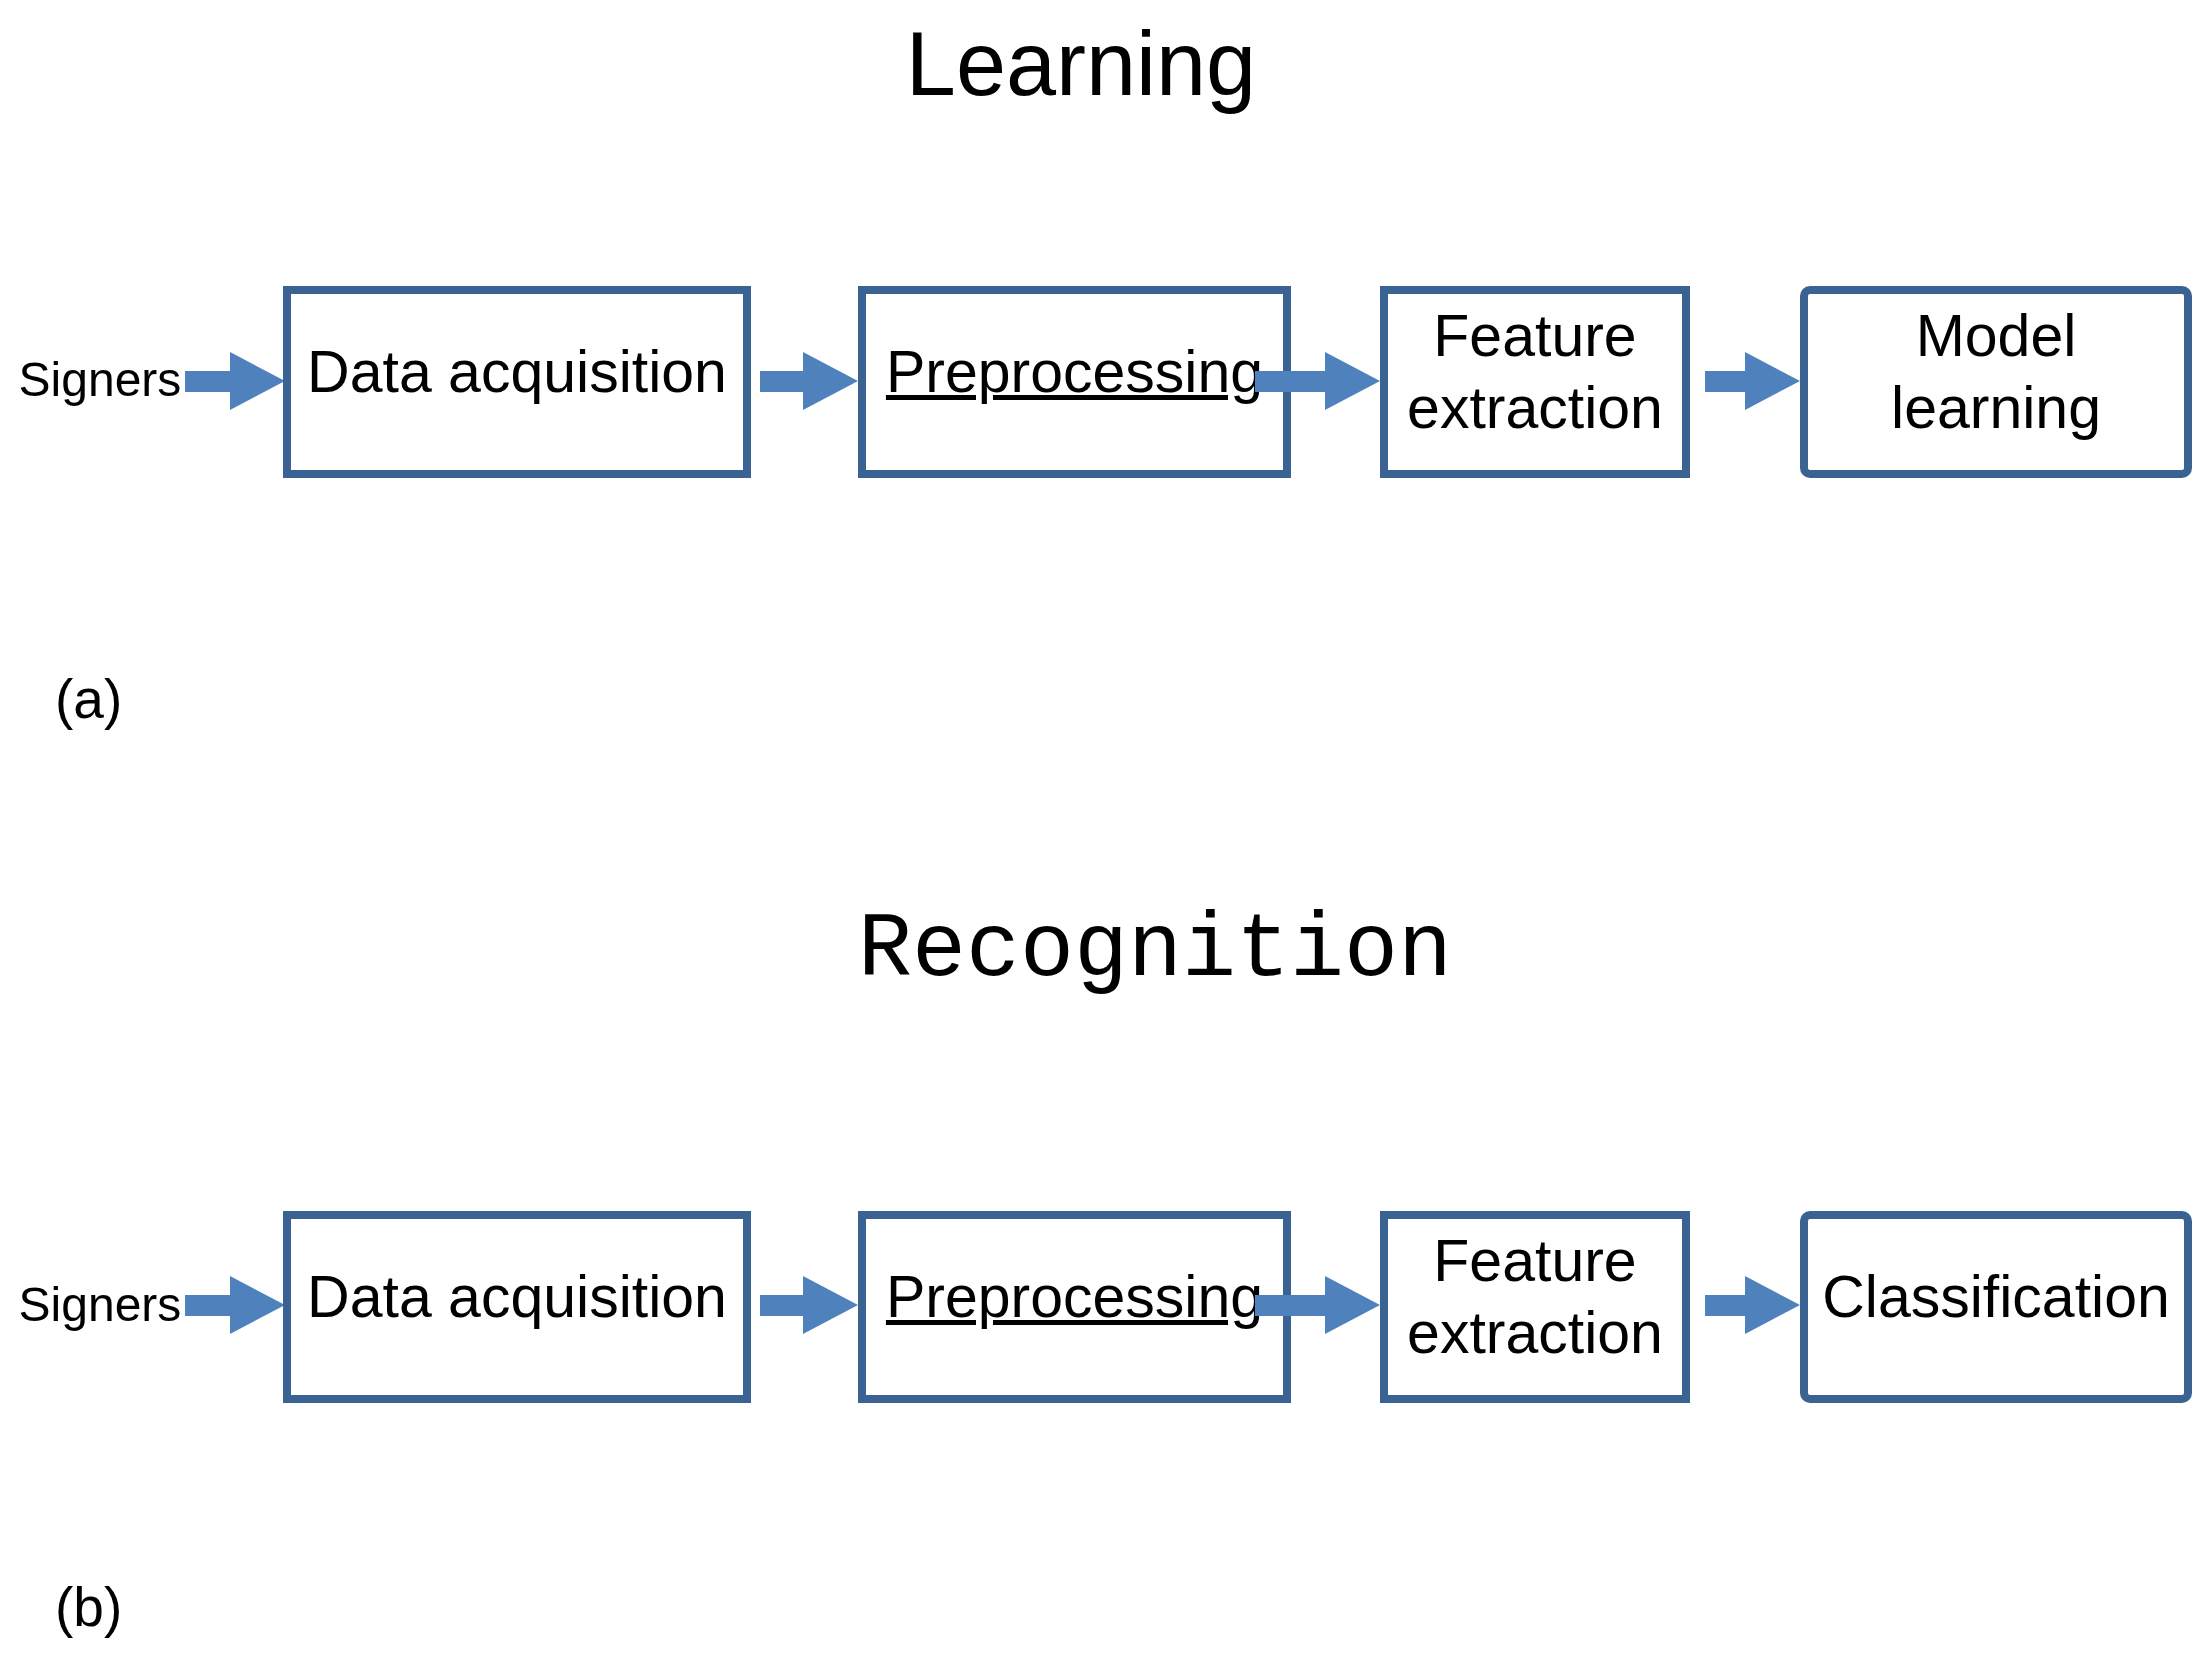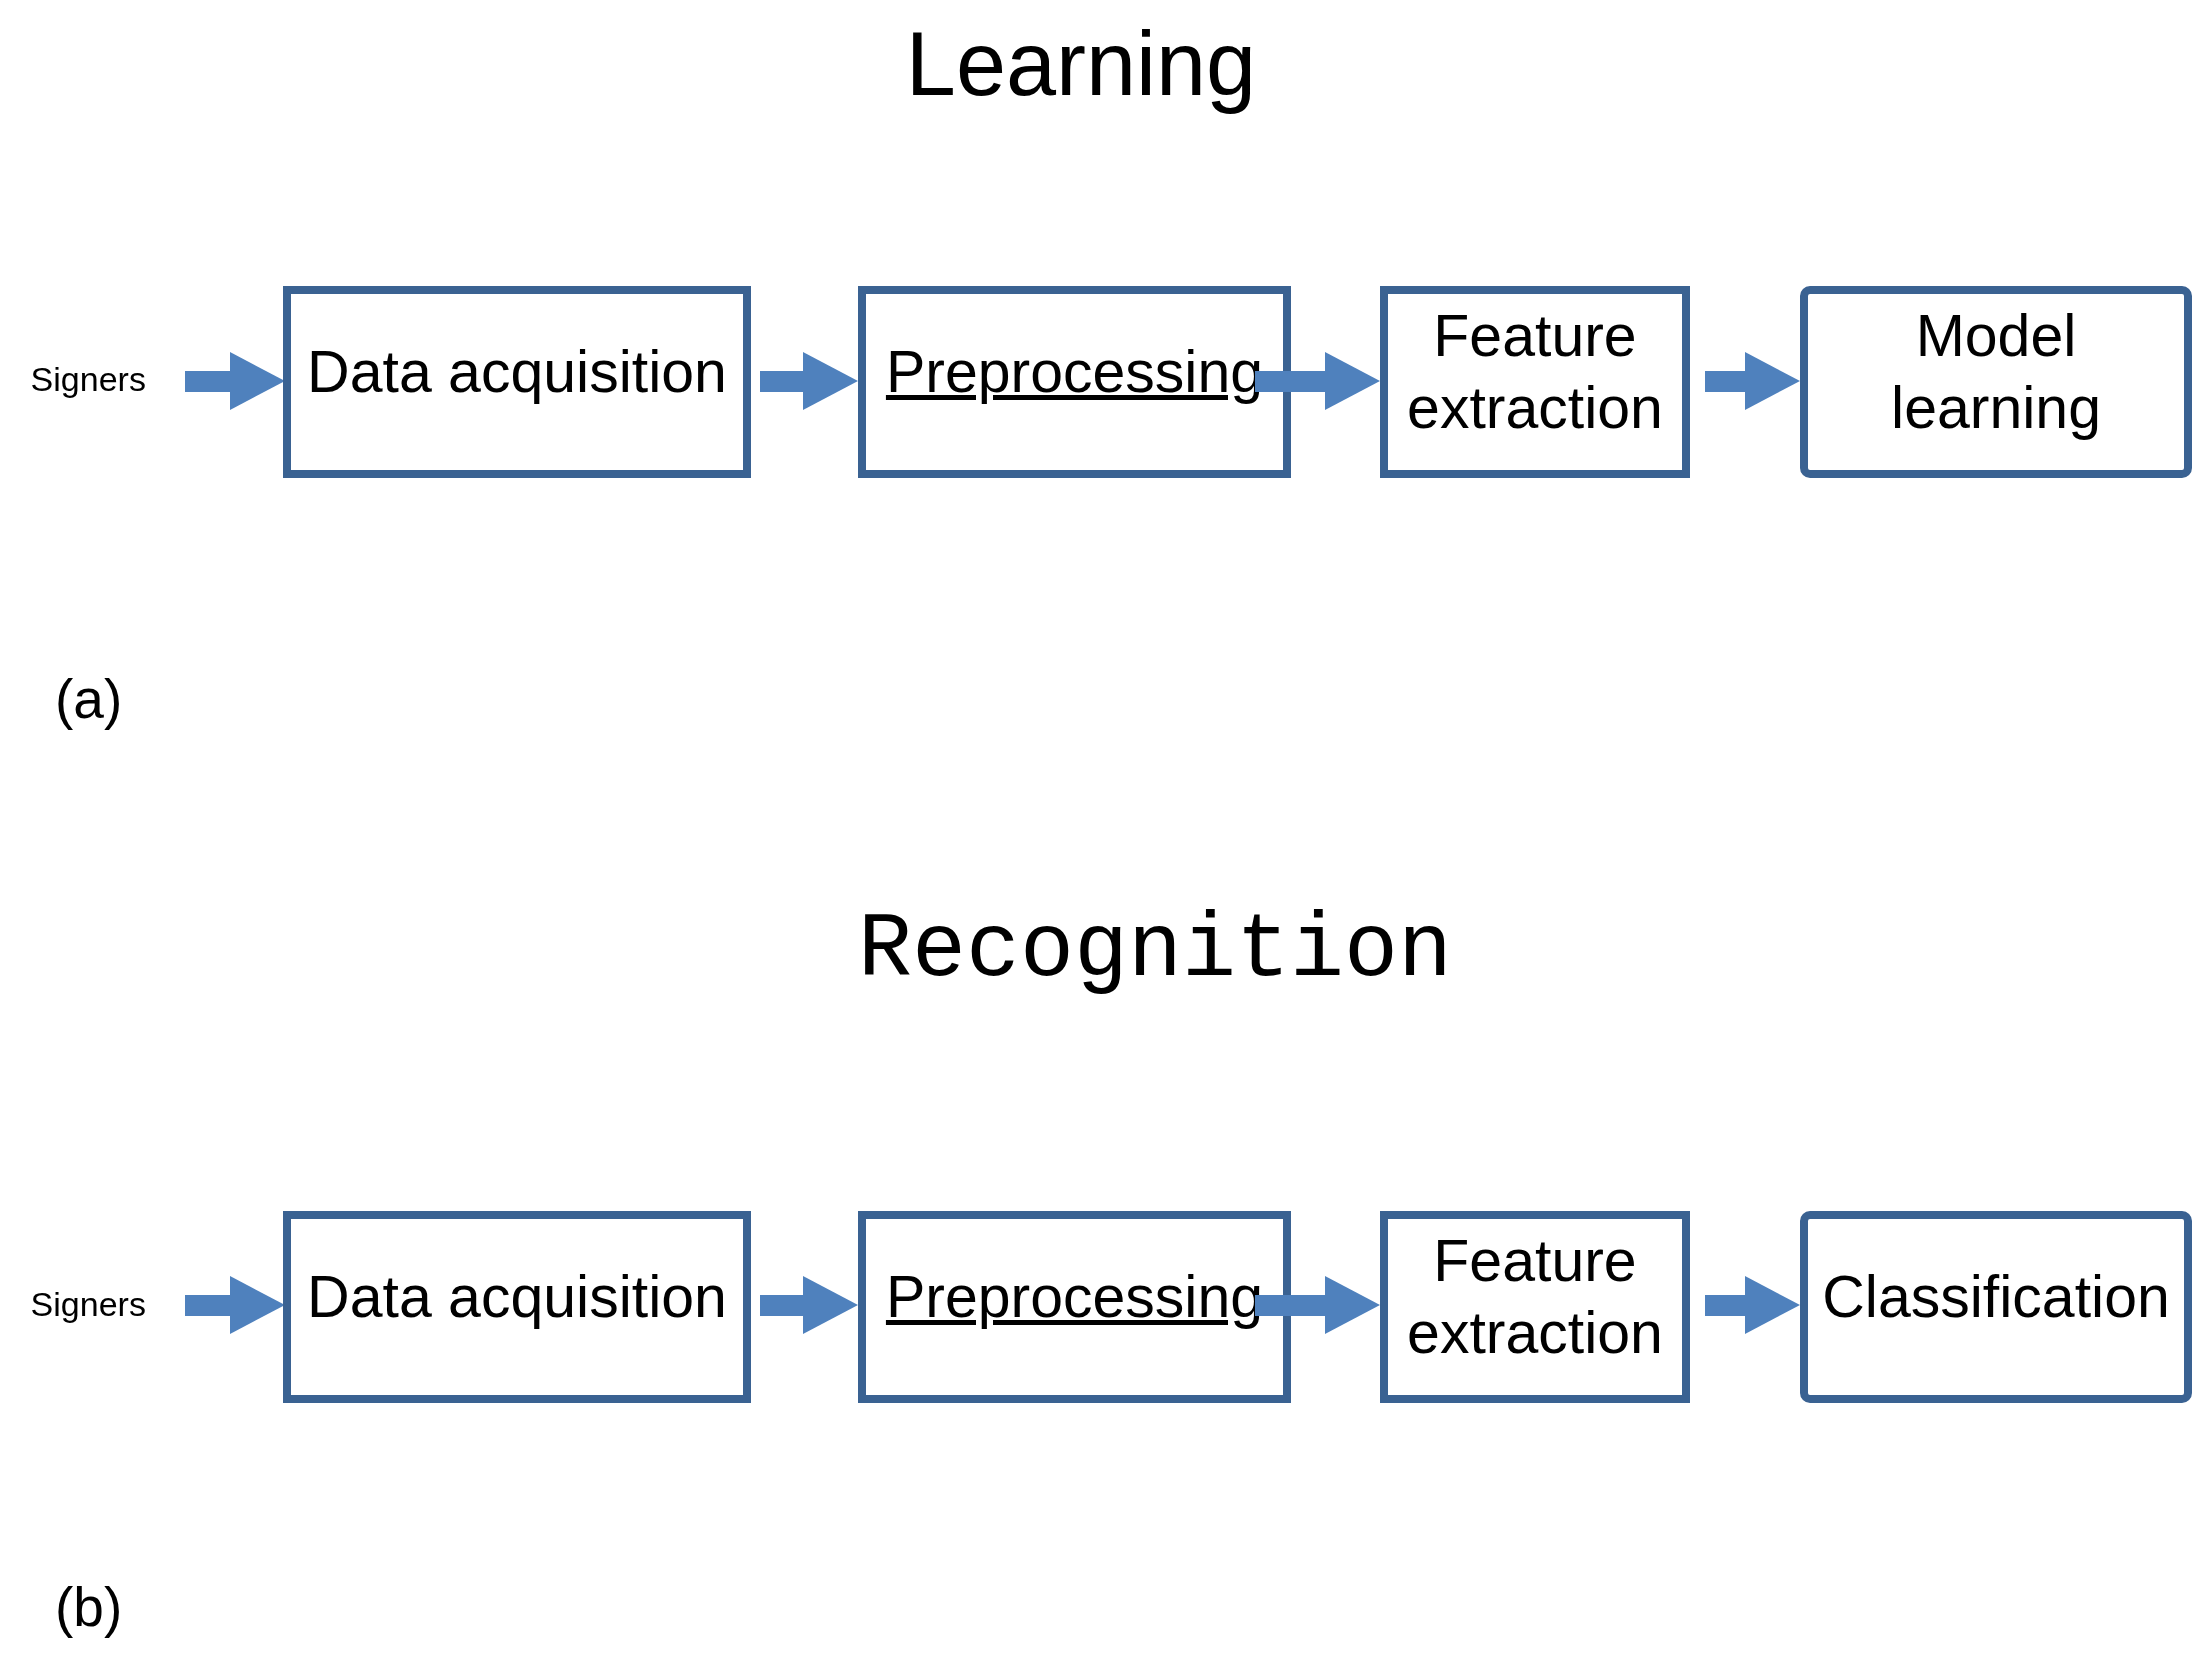--- a/index.html
+++ b/index.html
@@ -20,25 +20,24 @@
     position: absolute;
     transform: translateX(-50%);
     white-space: nowrap;
     font-size: 90px;
     line-height: 1.15;
     font-weight: 400;
     color: var(--text, #000000);
   }
   .input-label {
     position: absolute;
-    font-size: 34px;
+    font-size: 48px;
     line-height: 51px;
     white-space: nowrap;
     color: var(--text, #000000);
-    margin-left: 12px;
   }
   .caption-label {
     position: absolute;
     font-size: 55px;
     line-height: 65px;
     color: var(--text, #000000);
   }
   .pbox {
     position: absolute;
     height: 192px;

